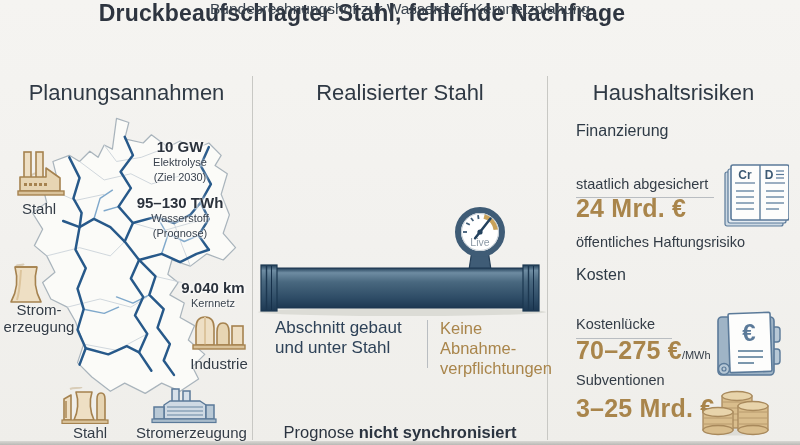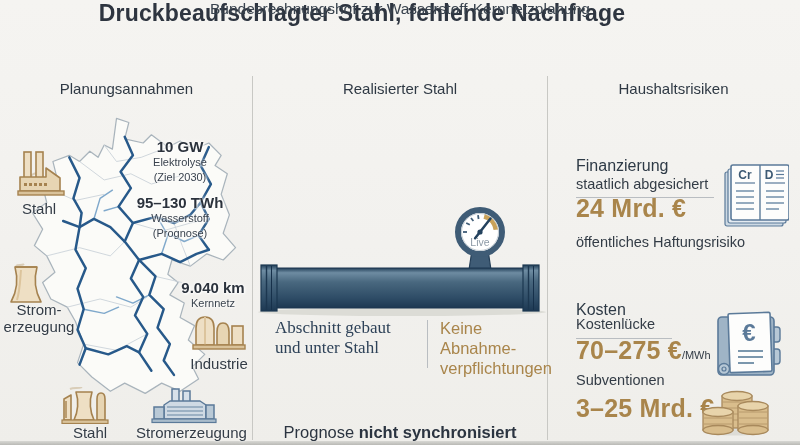--- a/index.html
+++ b/index.html
@@ -7,34 +7,34 @@
     position:relative;width:800px;height:445px;overflow:hidden;
     background:linear-gradient(180deg,#f5f4f1 0%,#f2f1ee 55%,#efeeea 100%);
     font-family:"Liberation Sans", sans-serif;color:#2f3944;
   }
   .abs{position:absolute;}
   .center{text-align:center;}
   #title{left:0;top:8;width:724px;font-size:23px;font-weight:700;color:#2e3540;letter-spacing:.2px;}
   #subtitle{left:0;top:40;width:800px;font-size:15.5px;font-weight:400;color:#39434e;}
   .vdiv{position:absolute;top:76px;height:364px;width:1px;background:#c8c8c4;}
   #bottom-bar{left:0;bottom:0;width:800px;height:4px;background:linear-gradient(180deg,#d8d8d4,#b9b9b5);}
-  .col-header{top:80px;font-size:15px;font-weight:500;color:#2f3944;}
+  .col-header{top:80px;font-size:22px;font-weight:500;color:#2f3944;}
   
   .map-note{color:#2b323c;text-shadow:0 0 3px rgba(255,255,255,.95),0 0 6px rgba(255,255,255,.85),1px 1px 2px rgba(255,255,255,.9);}
   .map-note .val{display:block;font-size:15px;font-weight:bold;line-height:16px;}
   .map-note .sub{display:block;font-size:11px;line-height:15px;color:#3a434e;}
   .icon-label{font-size:15px;color:#333c46;line-height:17px;text-shadow:0 0 3px rgba(255,255,255,.9);}
   
-  .built-note{left:275px;top:318px;width:150px;font-size:17px;line-height:20px;font-weight:500;color:#2e4258;font-family:Liberation Serif, serif;}
+  .built-note{left:275px;top:318px;width:150px;font-size:17px;line-height:20px;font-weight:500;color:#2e4258;}
   .missing-note{left:440px;top:318px;width:110px;font-size:16.5px;line-height:20px;font-weight:500;color:#a9854b;}
   #mid-divider{left:427px;top:320px;height:48px;width:1px;background:#b9bdc1;}
   #mid-footer{left:253px;top:423px;width:294px;font-size:16.5px;color:#2b3440;}
   #mid-footer .b{font-weight:bold;}
   
-  .r-head{left:576px;font-size:16px;font-weight:500;color:#2e3a46;margin-top:35px;}
+  .r-head{left:576px;font-size:16px;font-weight:500;color:#2e3a46;}
   .r-value{left:576px;font-size:25px;font-weight:600;color:#a9854b;letter-spacing:.2px;margin-top:48px;}
   .r-value .unit{font-size:11px;font-weight:400;color:#333c46;letter-spacing:0;}
   .r-label{left:576px;font-size:14.5px;color:#333c46;}
   .hline{position:absolute;height:1px;background:#b9bdc1;}
 </style>
 </head>
 <body>
 
 <div id="frame">
 

